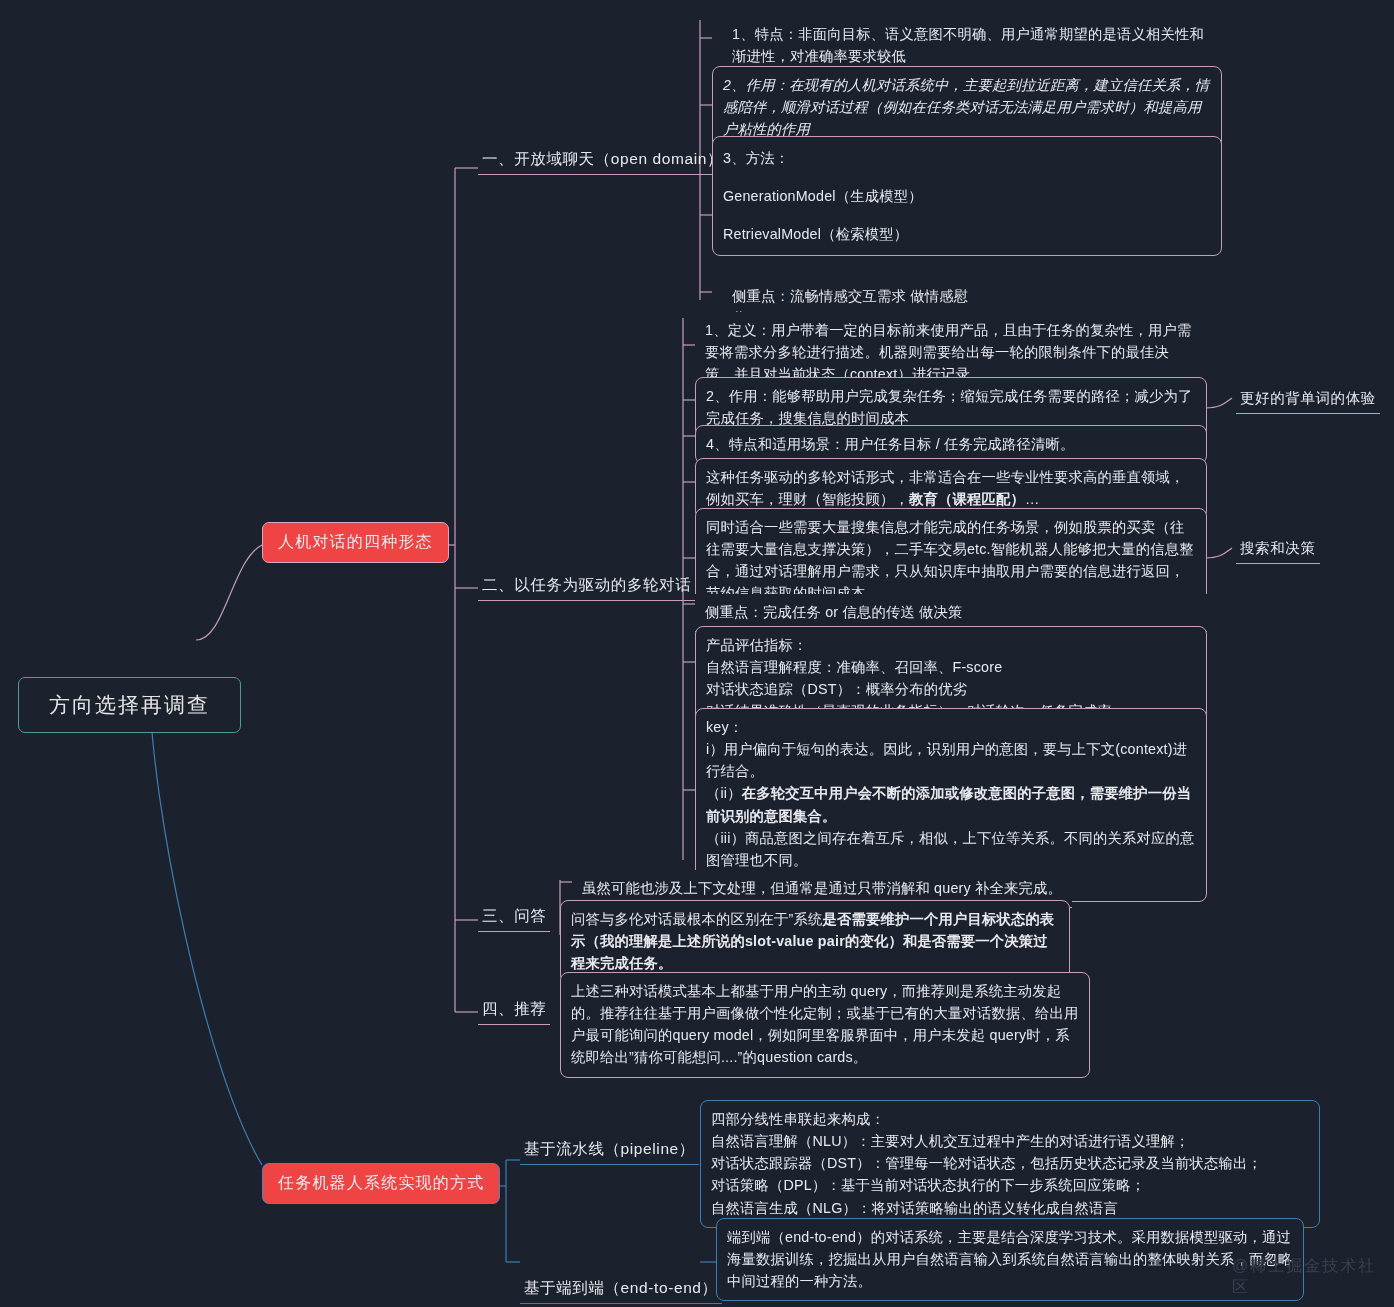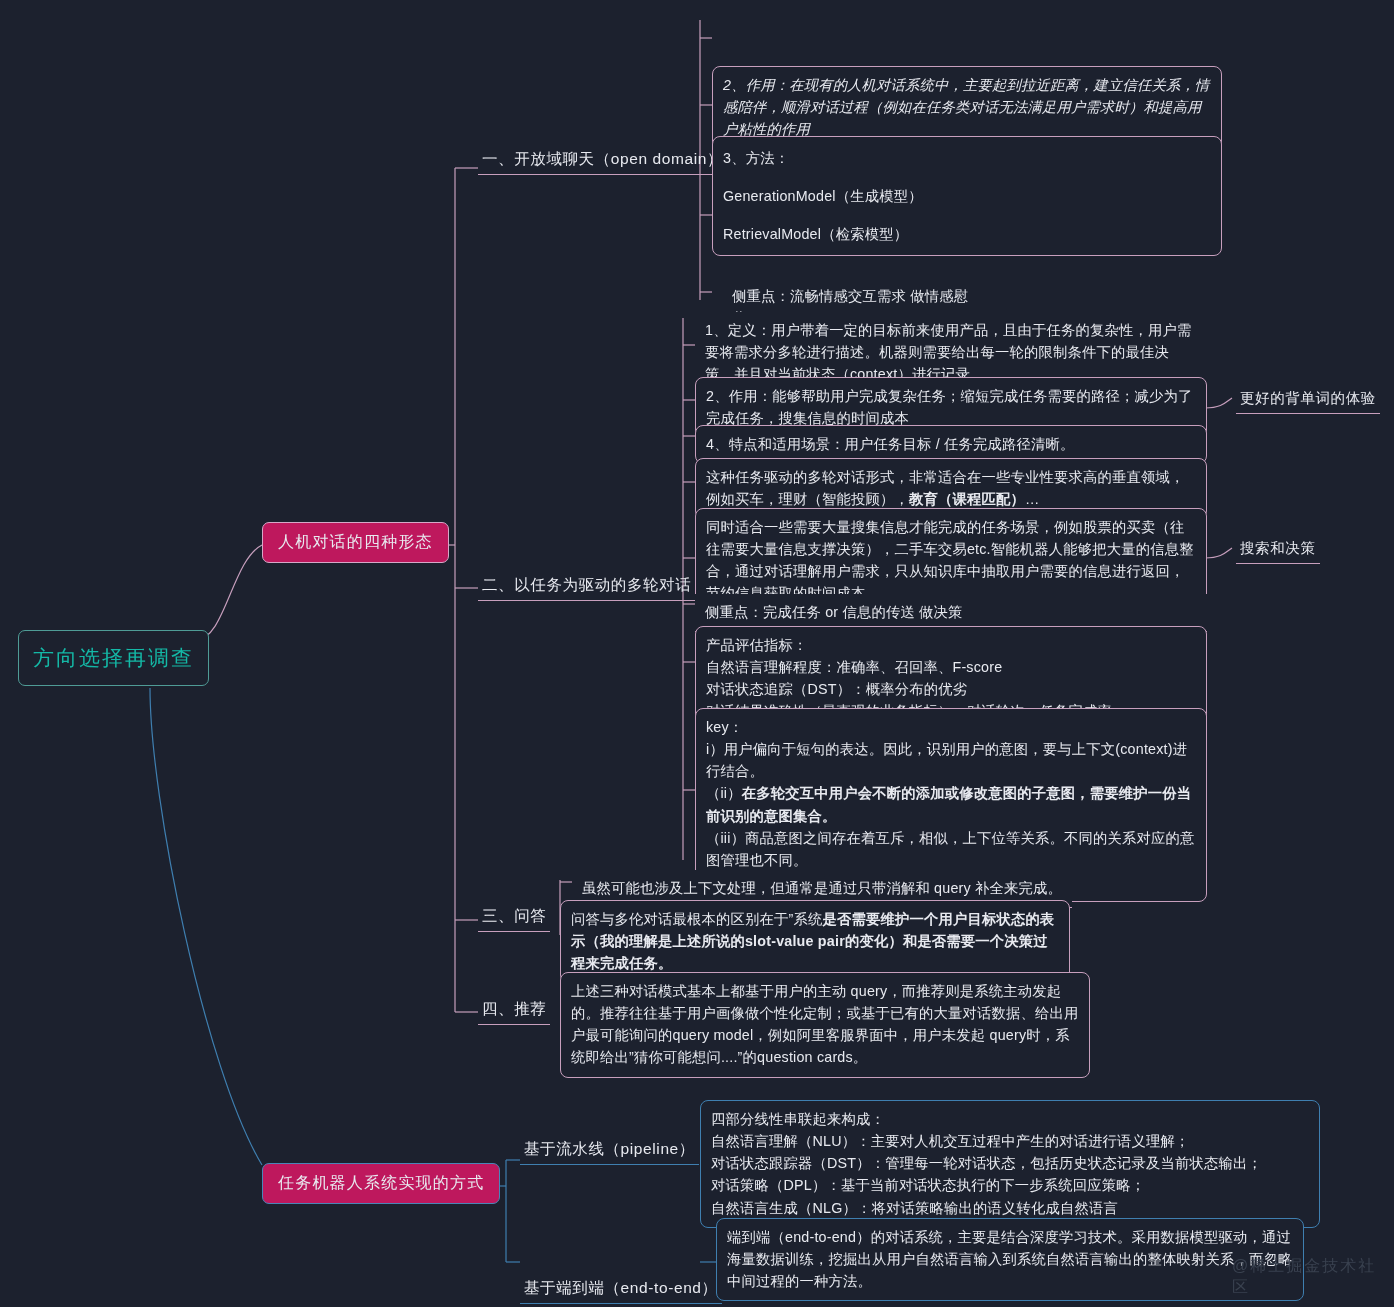--- a/index.html
+++ b/index.html
@@ -13,34 +13,35 @@
   }
   #canvas{position:absolute;left:0;top:0;width:1394px;height:1307px;}
   svg.links{position:absolute;left:0;top:0;width:1394px;height:1307px;pointer-events:none;}
 
   .node{position:absolute;box-sizing:border-box;}
 
   
   .root{
     border:1.4px solid #4f9c96;
     border-radius:7px;
-    padding:13px 14px;
+    padding:13px 30px;
     font-size:21px;
     letter-spacing:2px;
     background:#1c212e;
-    color:#14b8a6;
+    color:#e5e5e5;
+    margin-top:47px;
   }
   
   .l1{
     border:1.2px solid #d6a8c8;
     border-radius:7px;
     padding:9px 15px;
     font-size:16px;
     letter-spacing:1.2px;
-    background:#be185d;
+    background:#ef4444;
     white-space:nowrap;
   }
   .l1.blue{border-color:#4a86b8;}
 
   
   .ul{
     font-size:15.5px;
     line-height:1.45;
     padding:2px 4px 4px 4px;
     border-bottom:1.2px solid #c79fbd;
@@ -128,20 +129,21 @@
       <path d="M700,1262 L716,1262"></path>
     </g>
   </svg>
 
   <div class="node root" style="left:18px;top:630px;">方向选择再调查</div>
 
   <div class="node l1" style="left:262px;top:522px;">人机对话的四种形态</div>
 
   <div class="node ul" style="left:478px;top:146px;">一、开放域聊天（open domain）</div>
 
+  <div class="node para noborder" style="left:722px;top:16px;width:500px;">1、特点：非面向目标、语义意图不明确、用户通常期望的是语义相关性和渐进性，对准确率要求较低</div>
 
   <div class="node para" style="left:712px;top:66px;width:510px;font-style:italic;">2、作用：在现有的人机对话系统中，主要起到拉近距离，建立信任关系，情感陪伴，顺滑对话过程（例如在任务类对话无法满足用户需求时）和提高用户粘性的作用</div>
 
   <div class="node para" style="left:712px;top:136px;width:510px;padding-top:10px;padding-bottom:10px;">
     <div style="margin-bottom:16px;">3、方法：</div>
     <div style="margin-bottom:16px;">GenerationModel（生成模型）</div>
     <div>RetrievalModel（检索模型）</div>
   </div>
 
   <div class="node para noborder" style="left:722px;top:278px;width:258px;">侧重点：流畅情感交互需求 做情感慰藉</div>

